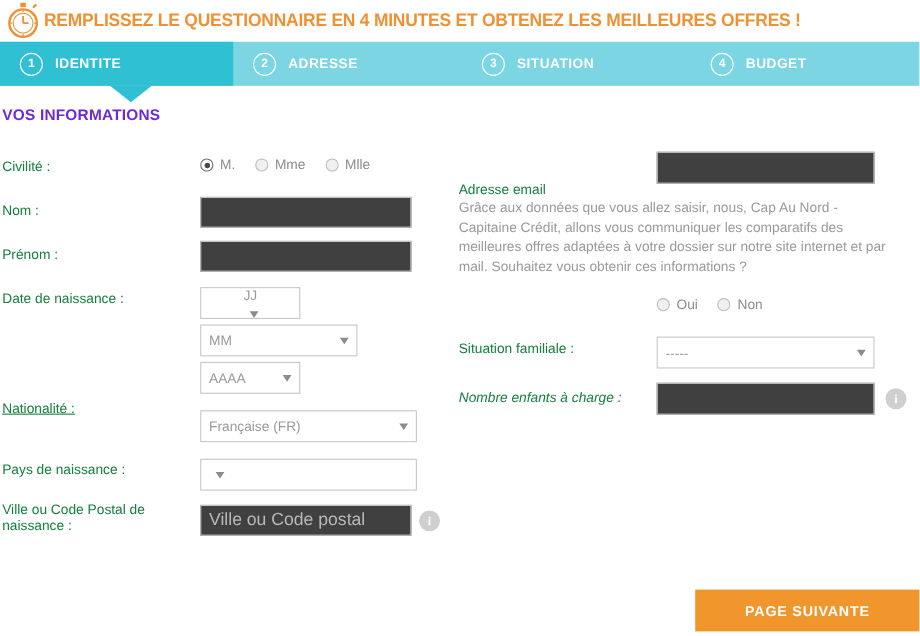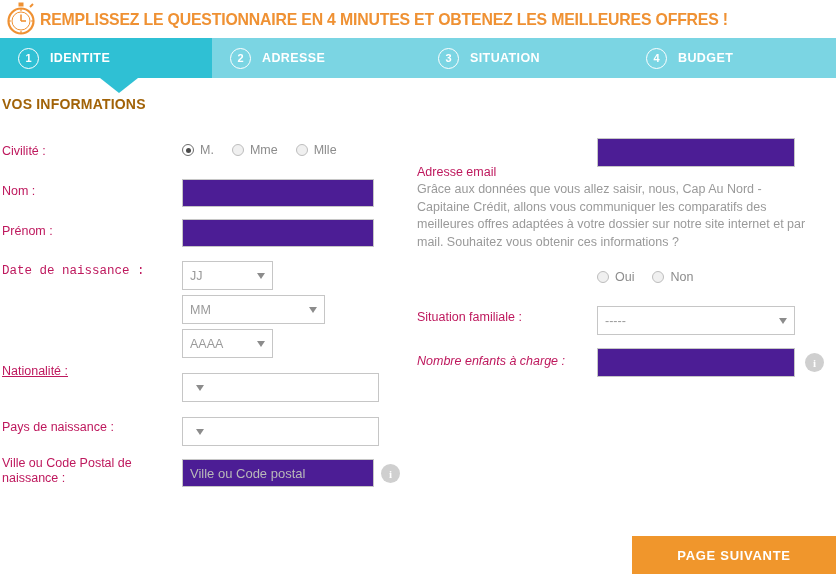--- a/index.html
+++ b/index.html
@@ -66,38 +66,38 @@
     position:absolute;left:100px;top:40px;
     width:0;height:0;
     border-left:19px solid transparent;
     border-right:19px solid transparent;
     border-top:15px solid #2fc0d4;
   }
 
   
   .section-title{
     position:absolute;left:2px;top:96px;
-    font-size:14px;font-weight:bold;color:#a16207;
+    font-size:14px;font-weight:bold;color:#6d28d9;
     letter-spacing:0.2px;
   }
 
   
   .form-label{
     position:absolute;
-    font-size:12.5px;color:#be185d;
+    font-size:12.5px;color:#15803d;
     line-height:15px;
   }
   .txt-input{
     position:absolute;
     box-sizing:border-box;
     border:1px solid #c6c6c6;
-    background:#4c1d95;
+    background:#404040;
     height:28px;
     font-family:"Liberation Sans", sans-serif;
-    font-size:13px;
+    font-size:16px;
     color:#8c8c8c;
     padding:0 7px;
     outline:none;
   }
   .txt-input::placeholder{color:#b9b9b9;}
   .sel{
     position:absolute;
     box-sizing:border-box;
     border:1px solid #c6c6c6;
     background:#ffffff;
@@ -221,36 +221,37 @@
     <span class="radio-label">Mlle</span>
   </div>
 </div>
 
 <div class="form-label" style="left:2px;top:184px;text-align:right;">Nom :</div>
 <input class="txt-input" style="left: 182px; top: 179px; width: 192px;" type="text" placeholder="">
 
 <div class="form-label" style="left:2px;top:224px;">Prénom :</div>
 <input class="txt-input" style="left: 182px; top: 219px; width: 192px;" type="text" placeholder="">
 
-<div class="form-label" style="left:2px;top:264px;font-family:Liberation Mono, monospace;">Date de naissance :</div>
-<div class="sel" style="left:182px;top:261px;width:91px;">
+<div class="form-label" style="left:2px;top:264px;">Date de naissance :</div>
+<div class="sel" style="left:182px;top:261px;width:91px;flex-direction:column;">
   <span class="sel-val">JJ</span>
   <span class="caret"></span>
 </div>
 <div class="sel" style="left:182px;top:295px;width:143px;">
   <span class="sel-val">MM</span>
   <span class="caret"></span>
 </div>
 <div class="sel" style="left:182px;top:329px;width:91px;">
   <span class="sel-val">AAAA</span>
   <span class="caret"></span>
 </div>
 
 <div class="form-label" style="left:2px;top:364px;text-decoration:underline;">Nationalité :</div>
 <div class="sel" style="left:182px;top:373px;width:197px;">
+  <span class="sel-val">Française (FR)</span>
   <span class="caret"></span>
 </div>
 
 <div class="form-label" style="left:2px;top:420px;">Pays de naissance :</div>
 <div class="sel" style="left:182px;top:417px;width:197px;">
   <span class="caret"></span>
 </div>
 
 <div class="form-label" style="left:2px;top:456px;width:170px;">Ville ou Code Postal de naissance :</div>
 <input class="txt-input" style="left: 182px; top: 459px; width: 192px;" type="text" placeholder="Ville ou Code postal">

